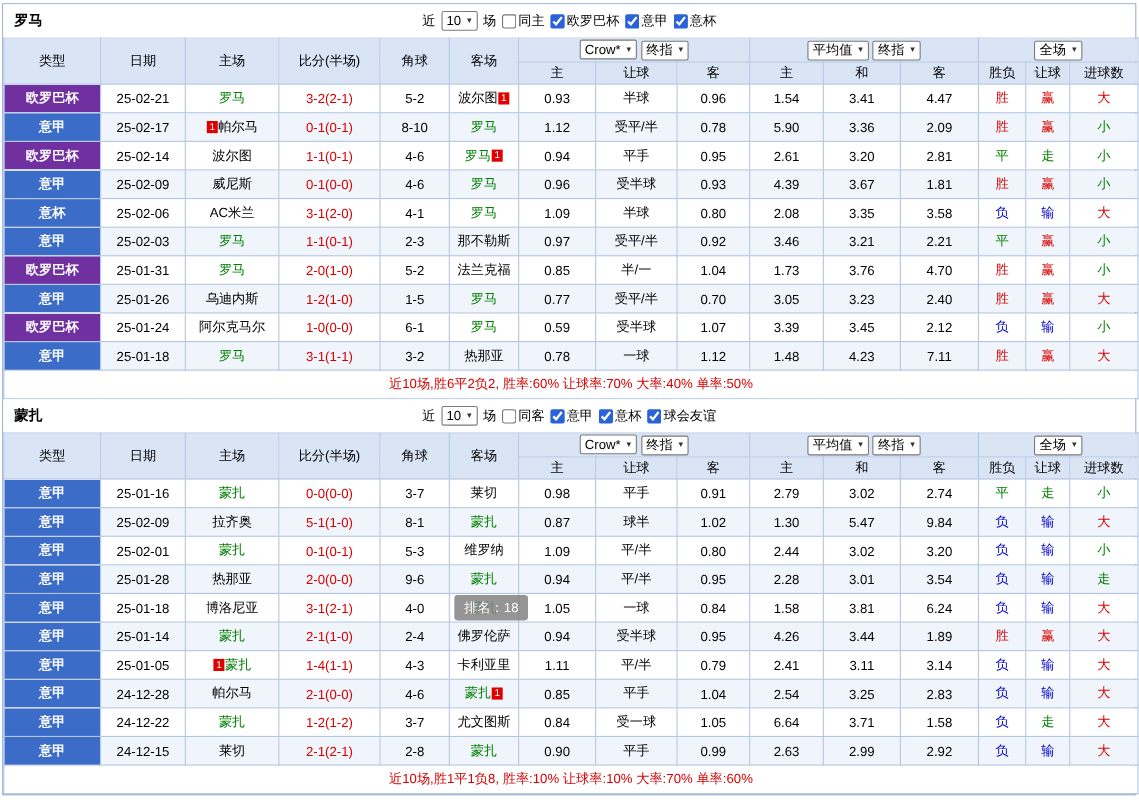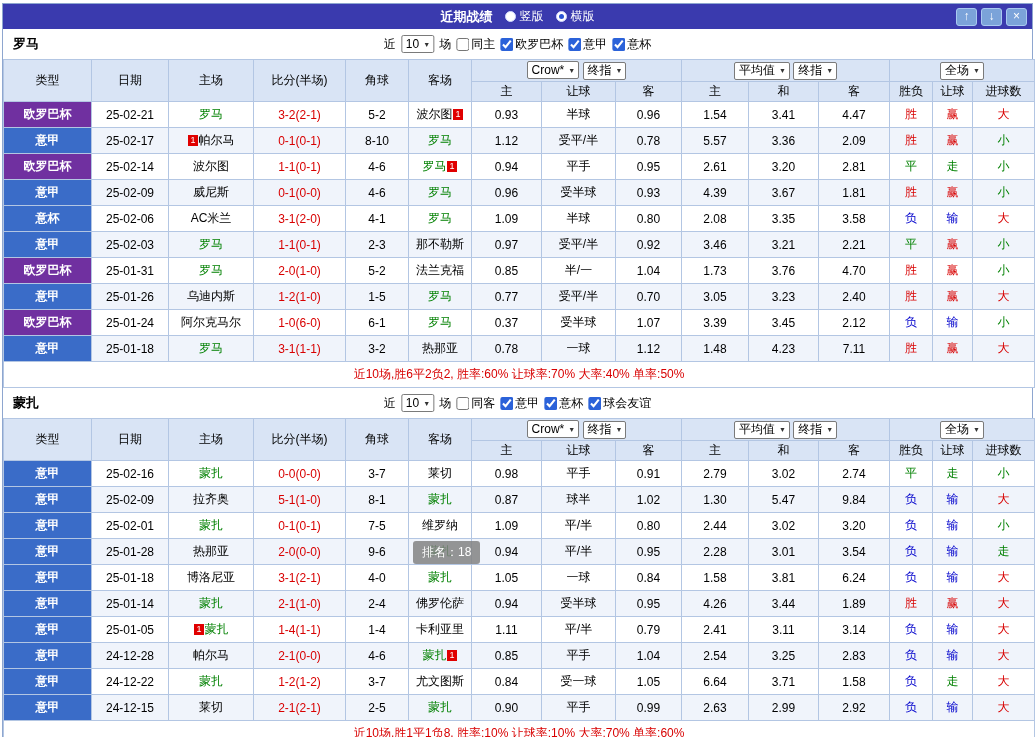--- a/index.html
+++ b/index.html
@@ -44,38 +44,20 @@
   .badge { background:#e00000; color:#fff; font-size:9px; line-height:11px; padding:0 2px; margin:0 1px; display:inline-block; vertical-align:1px; }
 
   
   .tooltip { position:absolute; left:410px; top:537px; background:rgba(130,130,130,.85); color:#fff; padding:3px 9px; border-radius:3px; font-size:12px; z-index:5; }
 </style>
 </head>
 <body>
 
 <div class="app">
 
-  <div class="titlebar">
-    <div class="tcenter">
-      <span class="ttitle">近期战绩</span>
-      <label class="radio">
-        <span class="rdot"></span>
-        <span>竖版</span>
-      </label>
-      <label class="radio">
-        <span class="rdot checked"></span>
-        <span>横版</span>
-      </label>
-    </div>
-    <div class="tbtns">
-      <button class="tbtn"><span>↑</span></button>
-      <button class="tbtn"><span>↓</span></button>
-      <button class="tbtn"><span>×</span></button>
-    </div>
-  </div>
 
   <div>
     <div class="sec-head">
       <span class="team-label">罗马</span>
       <div class="filters">
         <span>近</span>
         <span class="sel">
             <span>10</span>
             <span class="arr">▼</span>
           </span>
@@ -186,21 +168,21 @@
           <tr>
             <td class="league" style="background: rgb(58, 108, 200);">意甲</td>
             <td>25-02-17</td>
             <td><span class="tname"><span class="badge">1</span><span>帕尔马</span></span></td>
             <td class="score">0-1(0-1)</td>
             <td>8-10</td>
             <td><span class="tname green"><span>罗马</span></span></td>
             <td>1.12</td>
             <td>受平/半</td>
             <td>0.78</td>
-            <td>5.57</td>
+            <td>5.90</td>
             <td>3.36</td>
             <td>2.09</td>
             <td style="color: rgb(216, 0, 0);">胜</td>
             <td style="color: rgb(216, 0, 0);">赢</td>
             <td style="color: rgb(0, 128, 0);">小</td>
           </tr>
           <tr>
             <td class="league" style="background: rgb(112, 48, 160);">欧罗巴杯</td>
             <td>25-02-14</td>
             <td><span class="tname"><span>波尔图</span></span></td>
@@ -299,24 +281,24 @@
             <td>3.23</td>
             <td>2.40</td>
             <td style="color: rgb(216, 0, 0);">胜</td>
             <td style="color: rgb(216, 0, 0);">赢</td>
             <td style="color: rgb(216, 0, 0);">大</td>
           </tr>
           <tr>
             <td class="league" style="background: rgb(112, 48, 160);">欧罗巴杯</td>
             <td>25-01-24</td>
             <td><span class="tname"><span>阿尔克马尔</span></span></td>
-            <td class="score">1-0(6-0)</td>
+            <td class="score">1-0(0-0)</td>
             <td>6-1</td>
             <td><span class="tname green"><span>罗马</span></span></td>
-            <td>0.37</td>
+            <td>0.59</td>
             <td>受半球</td>
             <td>1.07</td>
             <td>3.39</td>
             <td>3.45</td>
             <td>2.12</td>
             <td style="color: rgb(0, 0, 204);">负</td>
             <td style="color: rgb(0, 0, 204);">输</td>
             <td style="color: rgb(0, 128, 0);">小</td>
           </tr>
           <tr>
@@ -436,21 +418,21 @@
           <th>和</th>
           <th>客</th>
           <th>胜负</th>
           <th>让球</th>
           <th>进球数</th>
         </tr>
       </thead>
       <tbody>
           <tr>
             <td class="league" style="background: rgb(58, 108, 200);">意甲</td>
-            <td>25-02-16</td>
+            <td>25-01-16</td>
             <td><span class="tname green"><span>蒙扎</span></span></td>
             <td class="score">0-0(0-0)</td>
             <td>3-7</td>
             <td><span class="tname"><span>莱切</span></span></td>
             <td>0.98</td>
             <td>平手</td>
             <td>0.91</td>
             <td>2.79</td>
             <td>3.02</td>
             <td>2.74</td>
@@ -473,21 +455,21 @@
             <td>9.84</td>
             <td style="color: rgb(0, 0, 204);">负</td>
             <td style="color: rgb(0, 0, 204);">输</td>
             <td style="color: rgb(216, 0, 0);">大</td>
           </tr>
           <tr>
             <td class="league" style="background: rgb(58, 108, 200);">意甲</td>
             <td>25-02-01</td>
             <td><span class="tname green"><span>蒙扎</span></span></td>
             <td class="score">0-1(0-1)</td>
-            <td>7-5</td>
+            <td>5-3</td>
             <td><span class="tname uline"><span>维罗纳</span></span></td>
             <td>1.09</td>
             <td>平/半</td>
             <td>0.80</td>
             <td>2.44</td>
             <td>3.02</td>
             <td>3.20</td>
             <td style="color: rgb(0, 0, 204);">负</td>
             <td style="color: rgb(0, 0, 204);">输</td>
             <td style="color: rgb(0, 128, 0);">小</td>
@@ -541,21 +523,21 @@
             <td>1.89</td>
             <td style="color: rgb(216, 0, 0);">胜</td>
             <td style="color: rgb(216, 0, 0);">赢</td>
             <td style="color: rgb(216, 0, 0);">大</td>
           </tr>
           <tr>
             <td class="league" style="background: rgb(58, 108, 200);">意甲</td>
             <td>25-01-05</td>
             <td><span class="tname green"><span class="badge">1</span><span>蒙扎</span></span></td>
             <td class="score">1-4(1-1)</td>
-            <td>1-4</td>
+            <td>4-3</td>
             <td><span class="tname"><span>卡利亚里</span></span></td>
             <td>1.11</td>
             <td>平/半</td>
             <td>0.79</td>
             <td>2.41</td>
             <td>3.11</td>
             <td>3.14</td>
             <td style="color: rgb(0, 0, 204);">负</td>
             <td style="color: rgb(0, 0, 204);">输</td>
             <td style="color: rgb(216, 0, 0);">大</td>
@@ -592,21 +574,21 @@
             <td>1.58</td>
             <td style="color: rgb(0, 0, 204);">负</td>
             <td style="color: rgb(0, 128, 0);">走</td>
             <td style="color: rgb(216, 0, 0);">大</td>
           </tr>
           <tr>
             <td class="league" style="background: rgb(58, 108, 200);">意甲</td>
             <td>24-12-15</td>
             <td><span class="tname"><span>莱切</span></span></td>
             <td class="score">2-1(2-1)</td>
-            <td>2-5</td>
+            <td>2-8</td>
             <td><span class="tname green"><span>蒙扎</span></span></td>
             <td>0.90</td>
             <td>平手</td>
             <td>0.99</td>
             <td>2.63</td>
             <td>2.99</td>
             <td>2.92</td>
             <td style="color: rgb(0, 0, 204);">负</td>
             <td style="color: rgb(0, 0, 204);">输</td>
             <td style="color: rgb(216, 0, 0);">大</td>

